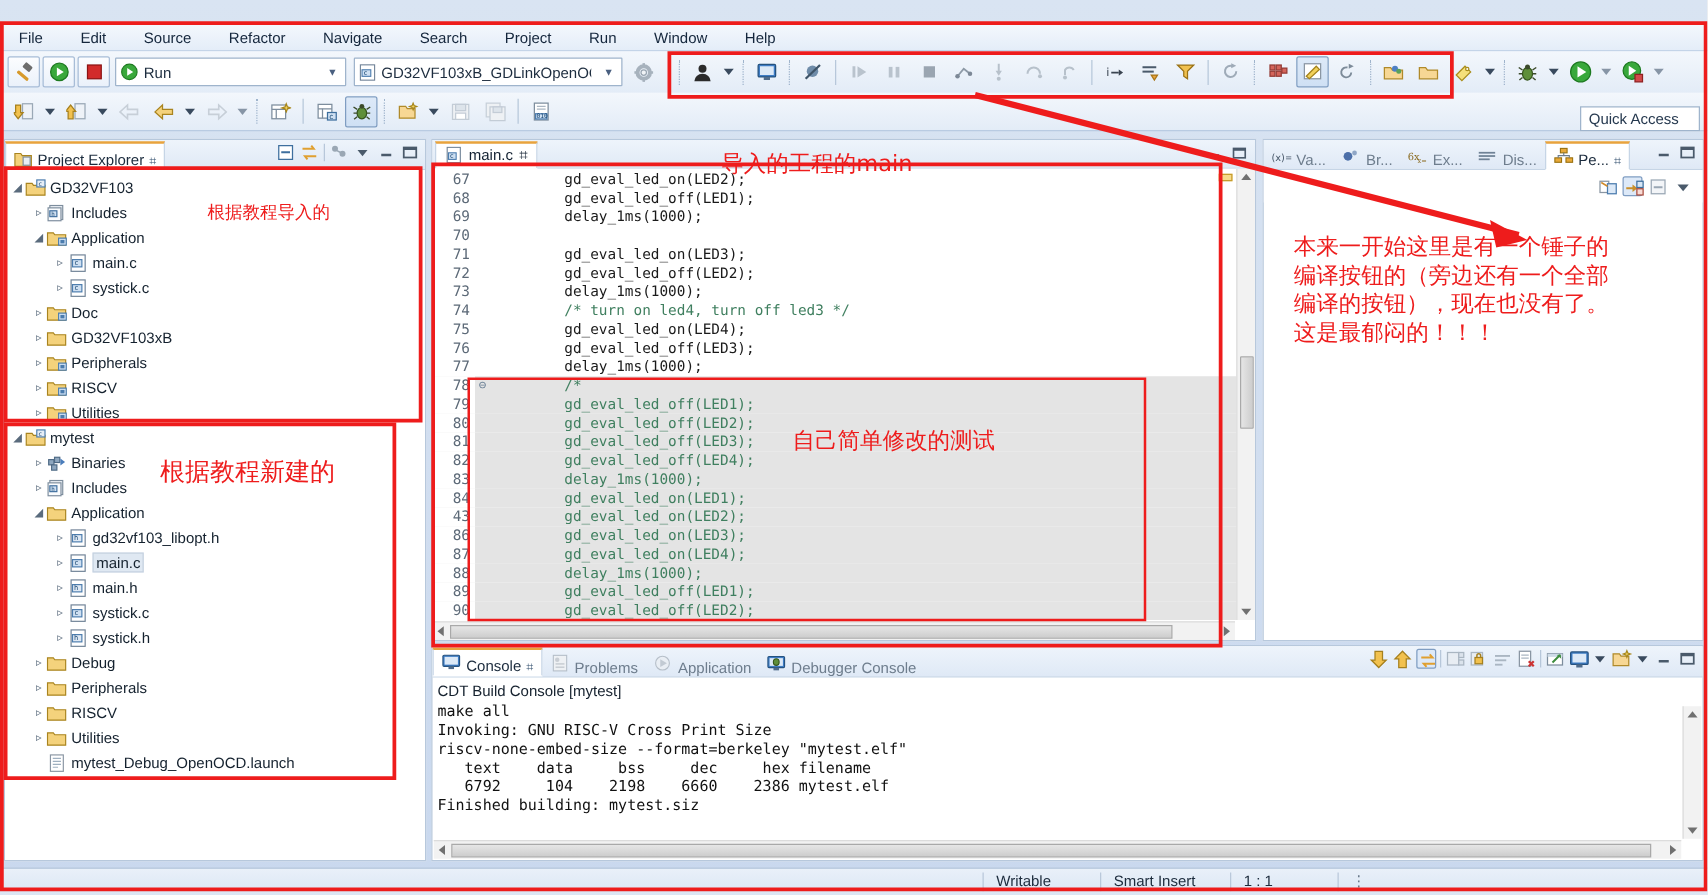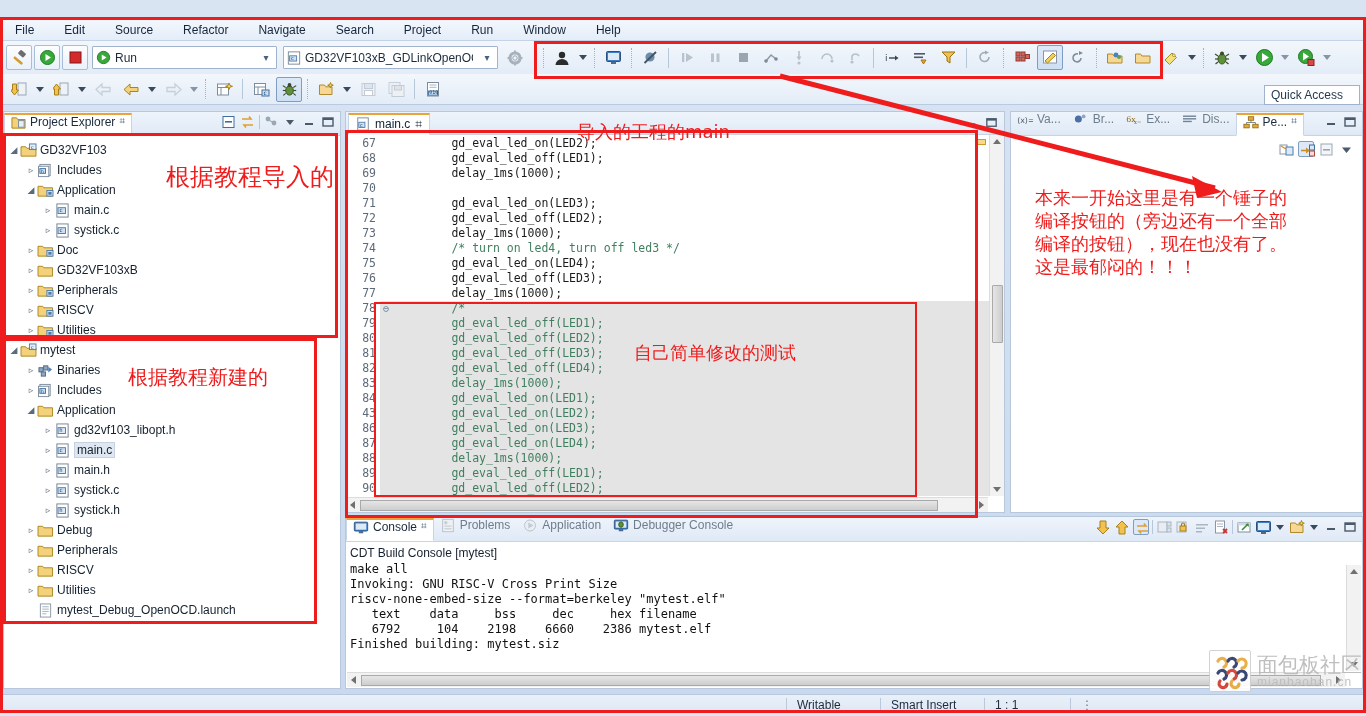--- a/index.html
+++ b/index.html
@@ -119,21 +119,21 @@
   .view {
     position: absolute; background: #fff;
     border: 1px solid #b7c8dc;
   }
   .view-tabbar {
     height: 24px; background: linear-gradient(#eef4fb,#dfe9f6);
     display: flex; align-items: center; position: relative;
     border-bottom: 1px solid #c6d5e6;
   }
   .vtab {
-    height: 23px; display: flex; align-items: flex-start; padding: 0 6px;
+    height: 23px; display: flex; align-items: flex-end; padding: 0 6px;
     font-size: 12px; color: #1b2b3d; gap: 4px;
   }
   .vtab.active {
     background: #fff; border: 1px solid #c6d5e6; border-bottom: 1px solid #fff;
     border-top: 2px solid #e8a33d; margin-bottom: -1px;
   }
   .vtab.inactive { color: #6e7d8d; }
   .vtab .close-x { font-size: 10px; color: #33506f; }
   .vtab-tools {
     position: absolute; right: 4px; top: 2px; display: flex; align-items: center; gap: 3px;
@@ -1249,59 +1249,39 @@
   </div>
 
   <div class="statusbar">
     <div style="width:786px"></div>
     <div class="st-cell" style="width:94px">Writable</div>
     <div class="st-cell" style="width:104px">Smart Insert</div>
     <div class="st-cell" style="width:86px">1 : 1</div>
     <div class="st-cell" style="width:30px;color:#6a7a8b">⋮</div>
   </div>
 
-  <div class="watermark">
-    <div class="wm-logo">
-      <svg width="40" height="40" viewBox="0 0 40 40">
-        <g fill="none" stroke-width="3.2" stroke-linecap="round">
-          <path d="M8 10 a4.5 4.5 0 1 1 6 6" stroke="#e8a93a"></path>
-          <path d="M18 10 a4.5 4.5 0 1 1 6 6" stroke="#2b3a6b"></path>
-          <path d="M28 10 a4.5 4.5 0 1 1 4 7" stroke="#e8a93a"></path>
-          <path d="M8 22 a4.5 4.5 0 1 1 6 6" stroke="#2b3a6b"></path>
-          <path d="M18 22 a4.5 4.5 0 1 1 6 6" stroke="#d23c2e"></path>
-          <path d="M28 22 a4.5 4.5 0 1 1 4 7" stroke="#2b3a6b"></path>
-          <path d="M10 30 a4 4 0 1 0 7 3" stroke="#d23c2e"></path>
-          <path d="M22 30 a4 4 0 1 0 7 3" stroke="#e8a93a"></path>
-        </g>
-      </svg>
-    </div>
-    <div class="wm-txt">
-      <div class="wm-cn">面包板社区</div>
-      <div class="wm-en">mianbaoban.cn</div>
-    </div>
-  </div>
 
   <div class="redbox" style="left:0;top:17px;width:1366px;height:696px;border-width:3px"></div>
 
   <div class="redbox" style="left:534px;top:41px;width:629px;height:38px"></div>
 
   <div class="redbox" style="left:3px;top:133px;width:335px;height:205px"></div>
 
   <div class="redbox" style="left:3px;top:338px;width:314px;height:286px"></div>
 
   <div class="redbox" style="left:345px;top:130px;width:633px;height:388px"></div>
 
   <div class="redbox" style="left:374px;top:302px;width:543px;height:195px;border-width:2px"></div>
 
   <svg class="arrowline" style="left:760px;top:70px;width:520px;height:160px">
     <line x1="20" y1="6" x2="455" y2="118" stroke="#ee1c1c" stroke-width="5"></line>
     <polygon points="462,122 432,106 437,128" fill="#ee1c1c"></polygon>
   </svg>
 
-  <div class="redtext" style="left:166px;top:162px;font-size:24px">根据教程导入的</div>
+  <div class="redtext" style="left:166px;top:162px;font-size:14px">根据教程导入的</div>
   <div class="redtext" style="left:128px;top:365px;font-size:20px">根据教程新建的</div>
   <div class="redtext" style="left:577px;top:120px;font-size:18px">导入的工程的main</div>
   <div class="redtext" style="left:634px;top:341px;font-size:18px">自己简单修改的测试</div>
   <div class="redtext" style="left:1035px;top:186px;font-size:18px">本来一开始这里是有一个锤子的
 编译按钮的（旁边还有一个全部
 编译的按钮），现在也没有了。
 这是最郁闷的！！！</div>
 
 </div>
 

